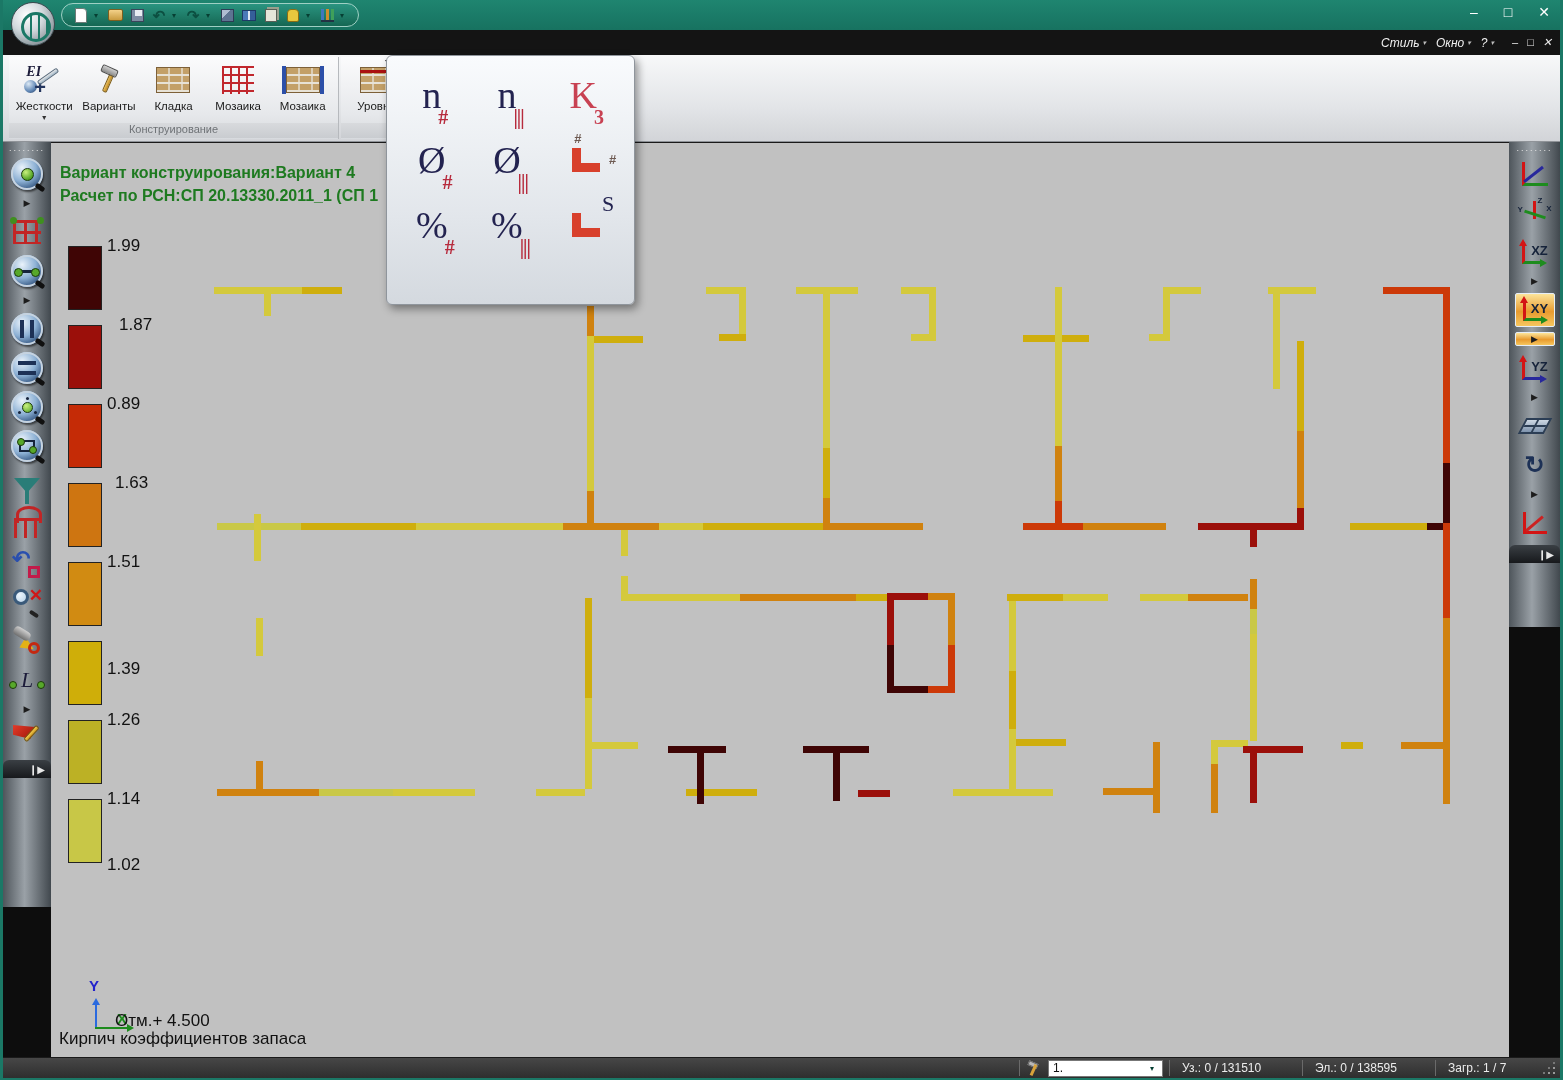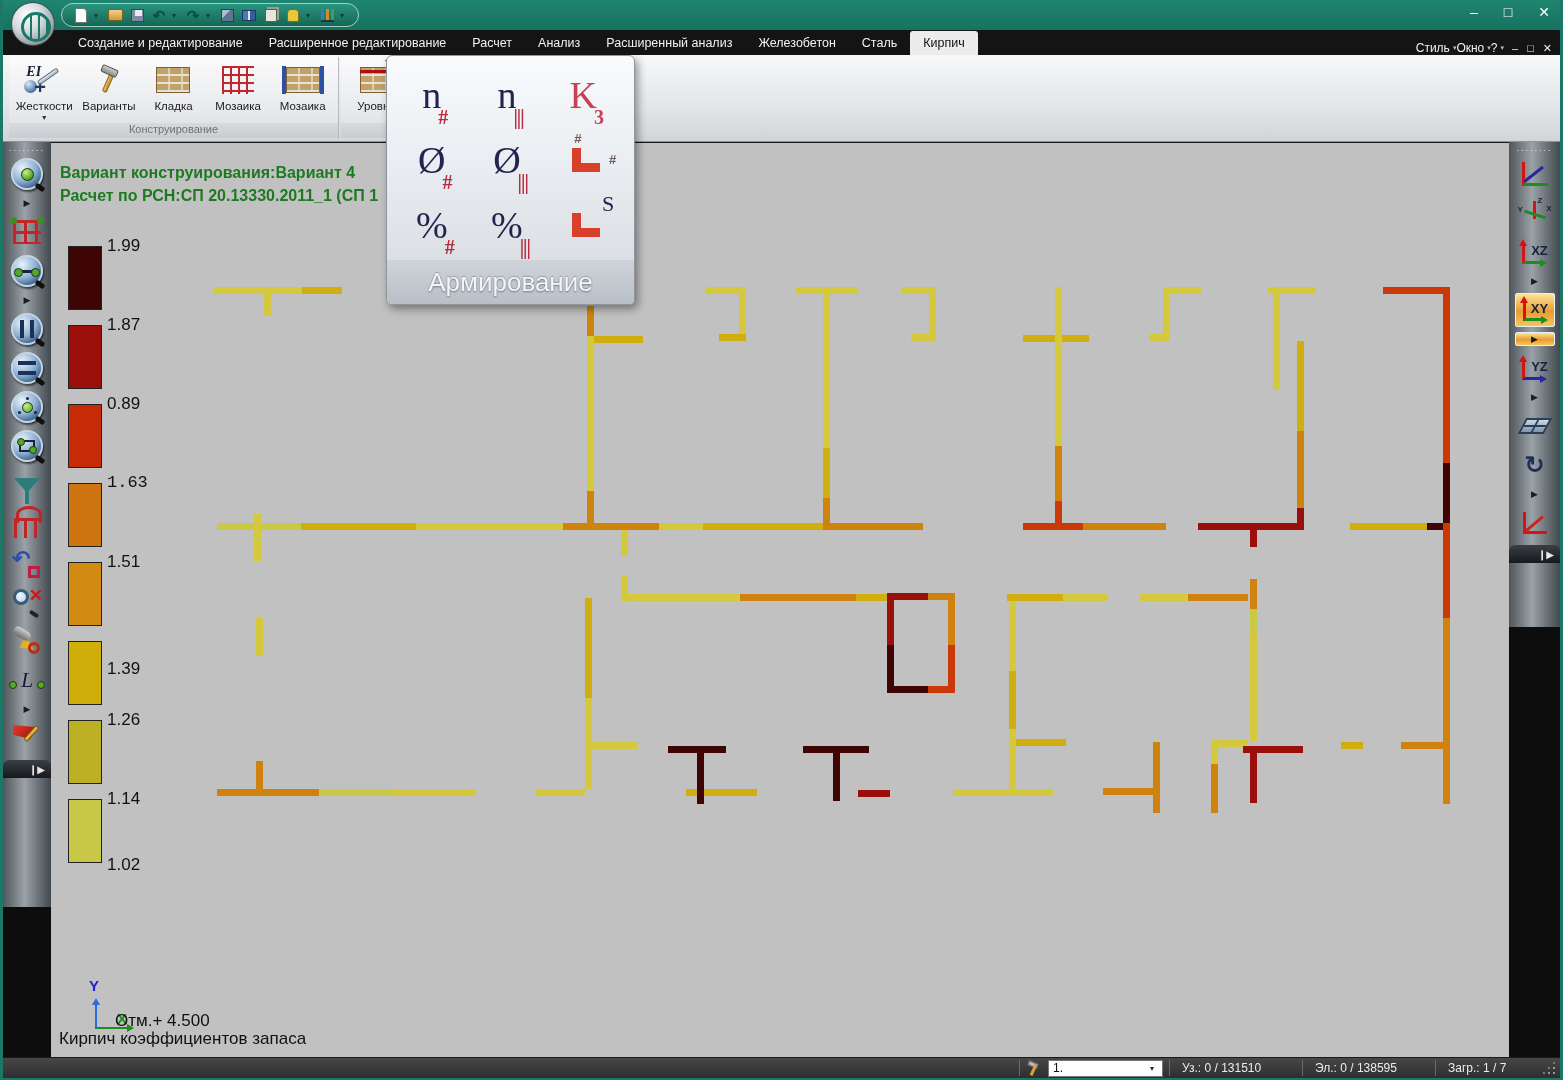--- a/index.html
+++ b/index.html
@@ -31,21 +31,21 @@
   .g-cube{width:13px;height:13px;background:linear-gradient(135deg,#aebdd2 0 40%,#5d7492 40%);border:1px solid #2d3c55;}
   .g-book{width:14px;height:11px;background:linear-gradient(90deg,#4a79b8 0 45%,#dfe8f4 45% 55%,#355f9a 55%);border:1px solid #1d3a66;}
   .g-copy{width:12px;height:13px;border:1px solid #5a5f57;background:#e6e6da;box-shadow:2px -2px 0 #9aa08e;}
   .g-hand{width:12px;height:13px;background:#e8c83e;border:1px solid #8a6d12;border-radius:4px 4px 2px 2px;}
   .g-chart{width:13px;height:13px;background:linear-gradient(to right,#3f77c0 0 3px,transparent 3px 5px,#cf8f2e 5px 8px,transparent 8px 10px,#3fa05a 10px 13px);border-bottom:2px solid #234;}
   
   .tabbar{position:absolute;left:0;top:30px;width:100%;height:25px;background:#141414;display:flex;align-items:flex-end;}
   .tabs{display:flex;margin-left:62px;height:100%;align-items:flex-end;}
   .tab{color:#f2f2f2;font-size:12.5px;padding:5px 13px 5px;cursor:pointer;white-space:nowrap;}
   .tab.active{background:#ececec;color:#111;border-radius:3px 3px 0 0;}
-  .tab-right{position:absolute;right:8px;top:0;height:100%;display:flex;align-items:flex-end;color:#f0f0f0;font-size:12px;}
+  .tab-right{position:absolute;right:8px;top:0;height:100%;display:flex;align-items:center;gap:10px;color:#f0f0f0;font-size:12px;font-style:italic;}
   .menu-item{display:flex;align-items:center;gap:3px;cursor:pointer;}
   .menu-item .mcaret{font-size:7px;color:#bbb;}
   .mdi-controls{display:flex;gap:9px;font-size:11px;color:#eee;margin-left:8px;}
   
   .ribbon{position:absolute;left:0;top:55px;width:100%;height:87px;
     background:linear-gradient(#f7f8f9,#e3e5e8 60%,#d2d4d8);border-bottom:1px solid #8f9398;}
   .rgroup{position:absolute;top:2px;bottom:2px;border-right:1px solid #b6b9bd;background:linear-gradient(#fbfbfc,#e6e8eb 70%,#d7dade);}
   .rgroup .glabel{position:absolute;left:0;right:0;bottom:1px;height:15px;text-align:center;
     font-size:11px;color:#6e7276;background:linear-gradient(#d8dadd,#c9ccd0);}
   .rbuttons{display:flex;padding:3px 4px 0;gap:2px;}
@@ -249,30 +249,20 @@
         <span class="caret">▾</span>
       </div>
     <div class="win-controls">
       <span>–</span>
       <span>□</span>
       <span>✕</span>
     </div>
   </div>
 
   <div class="tabbar">
-    <div class="tabs" id="tabs">
-        <div class="tab">Создание и редактирование</div>
-        <div class="tab">Расширенное редактирование</div>
-        <div class="tab">Расчет</div>
-        <div class="tab">Анализ</div>
-        <div class="tab">Расширенный анализ</div>
-        <div class="tab">Железобетон</div>
-        <div class="tab">Сталь</div>
-        <div class="tab active">Кирпич</div>
-      </div>
     <div class="tab-right" id="tabRight">
         <div class="menu-item">Стиль<span class="mcaret">▾</span></div>
         <div class="menu-item">Окно<span class="mcaret">▾</span></div>
         <div class="menu-item">?<span class="mcaret">▾</span></div>
         <div class="mdi-controls">
           <span>–</span>
           <span>□</span>
           <span>✕</span>
         </div>
       </div>
@@ -383,23 +373,20 @@
         <div class="fly-cell">
           <span class="fly-main">%</span>
           <span class="fly-sub">|||</span>
         </div>
         <div class="fly-cell">
           <div class="fly-corner">
             <span class="corner-mark sMark">S</span>
           </div>
         </div>
       </div>
-    <div class="fly-footer">
-      <span class="fly-title">Армирование</span>
-    </div>
   </div>
 
   <div class="side left" id="leftBar">
       <div class="grip">........</div>
       <div class="tool">
         <div class="lens">
           <div class="in-dot"></div>
         </div>
       </div>
       <div class="tool small">
@@ -484,23 +471,23 @@
     <div id="legend">
         <div class="legend-swatch" style="left: 17px; top: 103px; height: 64px; background: rgb(63, 5, 5);"></div>
         <div class="legend-swatch" style="left: 17px; top: 182px; height: 64px; background: rgb(155, 15, 10);"></div>
         <div class="legend-swatch" style="left: 17px; top: 261px; height: 64px; background: rgb(197, 43, 6);"></div>
         <div class="legend-swatch" style="left: 17px; top: 340px; height: 64px; background: rgb(206, 117, 17);"></div>
         <div class="legend-swatch" style="left: 17px; top: 419px; height: 64px; background: rgb(209, 139, 18);"></div>
         <div class="legend-swatch" style="left: 17px; top: 498px; height: 64px; background: rgb(207, 174, 9);"></div>
         <div class="legend-swatch" style="left: 17px; top: 577px; height: 64px; background: rgb(188, 177, 37);"></div>
         <div class="legend-swatch" style="left: 17px; top: 656px; height: 64px; background: rgb(200, 199, 71);"></div>
         <div class="legend-label" style="left: 56px; top: 93px;">1.99</div>
-        <div class="legend-label" style="left: 56px; top: 172px;">1.87</div>
+        <div class="legend-label" style="left: 68px; top: 172px;">1.87</div>
         <div class="legend-label" style="left: 56px; top: 251px;">0.89</div>
-        <div class="legend-label" style="left: 56px; top: 330px; font-family: Liberation Mono, monospace;">1.63</div>
+        <div class="legend-label" style="left: 64px; top: 330px;">1.63</div>
         <div class="legend-label" style="left: 56px; top: 409px;">1.51</div>
         <div class="legend-label" style="left: 56px; top: 516px;">1.39</div>
         <div class="legend-label" style="left: 56px; top: 567px;">1.26</div>
         <div class="legend-label" style="left: 56px; top: 646px;">1.14</div>
         <div class="legend-label" style="left: 56px; top: 712px;">1.02</div>
       </div>
     <div id="plan">
         <div class="seg" style="left: 163px; top: 144px; width: 88px; height: 7px; background: rgb(212, 201, 60);"></div>
         <div class="seg" style="left: 251px; top: 144px; width: 40px; height: 7px; background: rgb(207, 174, 13);"></div>
         <div class="seg" style="left: 213px; top: 151px; width: 7px; height: 22px; background: rgb(212, 201, 60);"></div>

